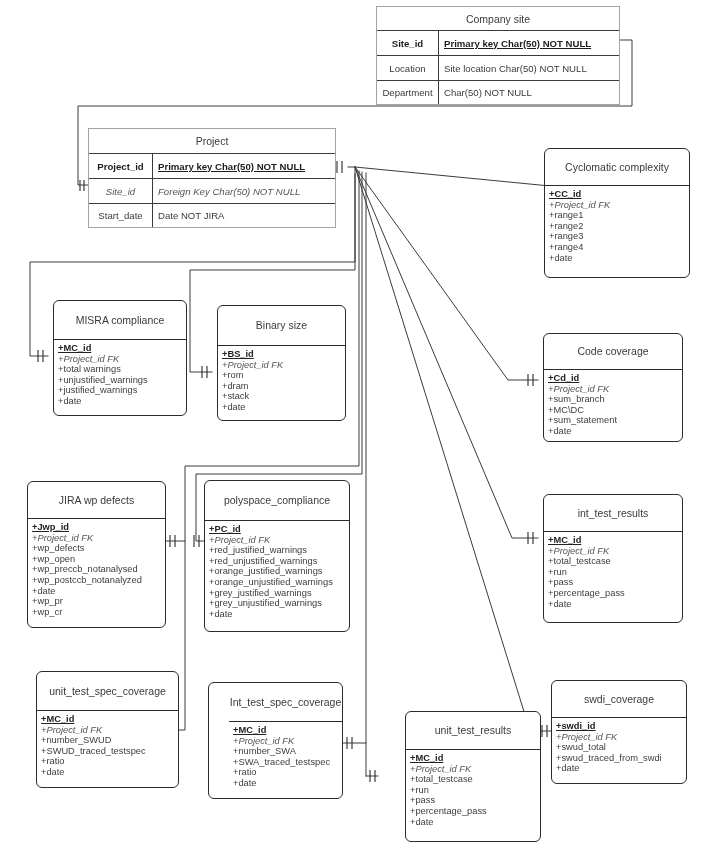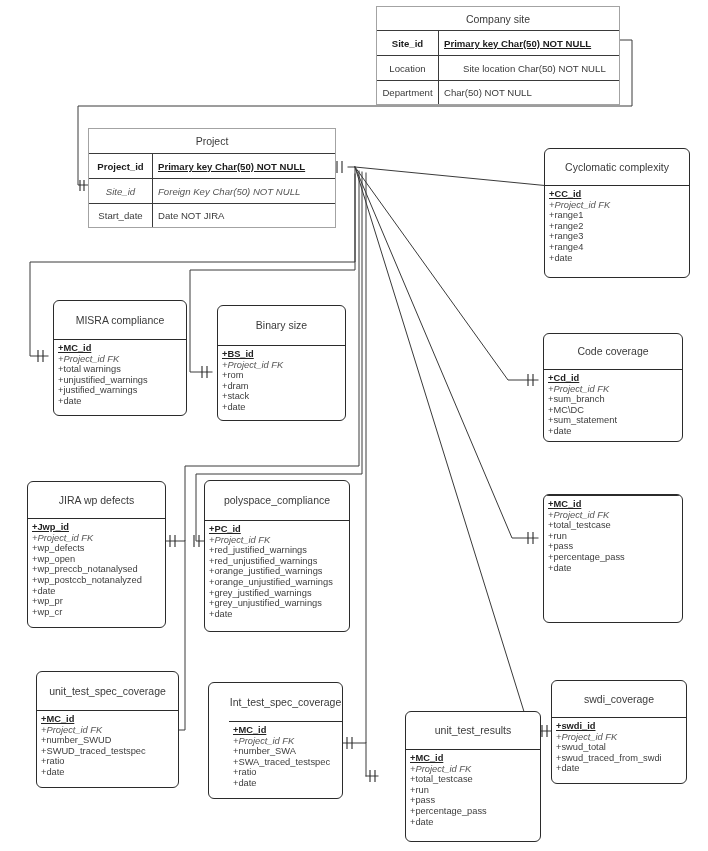--- a/index.html
+++ b/index.html
@@ -101,21 +101,21 @@
   </svg>
 
   <div class="tbl" style="left:376px;top:6px;width:244px;height:99px;">
     <div class="trow" style="height:23px;">
       <div class="tcap" style="width:242px;height:100%;">Company site</div>
     </div>
     <div class="trow" style="height:25px;">
       <div class="tk b" style="width:62px;">Site_id</div>
       <div class="tv b" style="flex:1;">Primary key Char(50) NOT NULL</div>
     </div>
-    <div class="trow" style="height:25px;gap:19px;">
+    <div class="trow" style="height:25px;">
       <div class="tk" style="width:62px;">Location</div>
       <div class="tv" style="flex:1;">Site location Char(50) NOT NULL</div>
     </div>
     <div class="trow" style="height:24px;">
       <div class="tk" style="width:62px;">Department</div>
       <div class="tv" style="flex:1;">Char(50) NOT NULL</div>
     </div>
   </div>
 
   <div class="tbl" style="left:88px;top:128px;width:248px;height:100px;">
@@ -209,20 +209,21 @@
       <div class="attr">+red_unjustified_warnings</div>
       <div class="attr">+orange_justified_warnings</div>
       <div class="attr">+orange_unjustified_warnings</div>
       <div class="attr">+grey_justified_warnings</div>
       <div class="attr">+grey_unjustified_warnings</div>
       <div class="attr">+date</div>
     </div>
   </div>
 
   <div class="ent" style="left:543px;top:494px;width:140px;height:129px;">
+    <div class="ehead" style="height:36px;">int_test_results</div>
     <div class="ebody" style="height:calc(100% - 36px);">
       <div class="attr pk">+MC_id</div>
       <div class="attr fk">+Project_id  FK</div>
       <div class="attr">+total_testcase</div>
       <div class="attr">+run</div>
       <div class="attr">+pass</div>
       <div class="attr">+percentage_pass</div>
       <div class="attr">+date</div>
     </div>
   </div>

